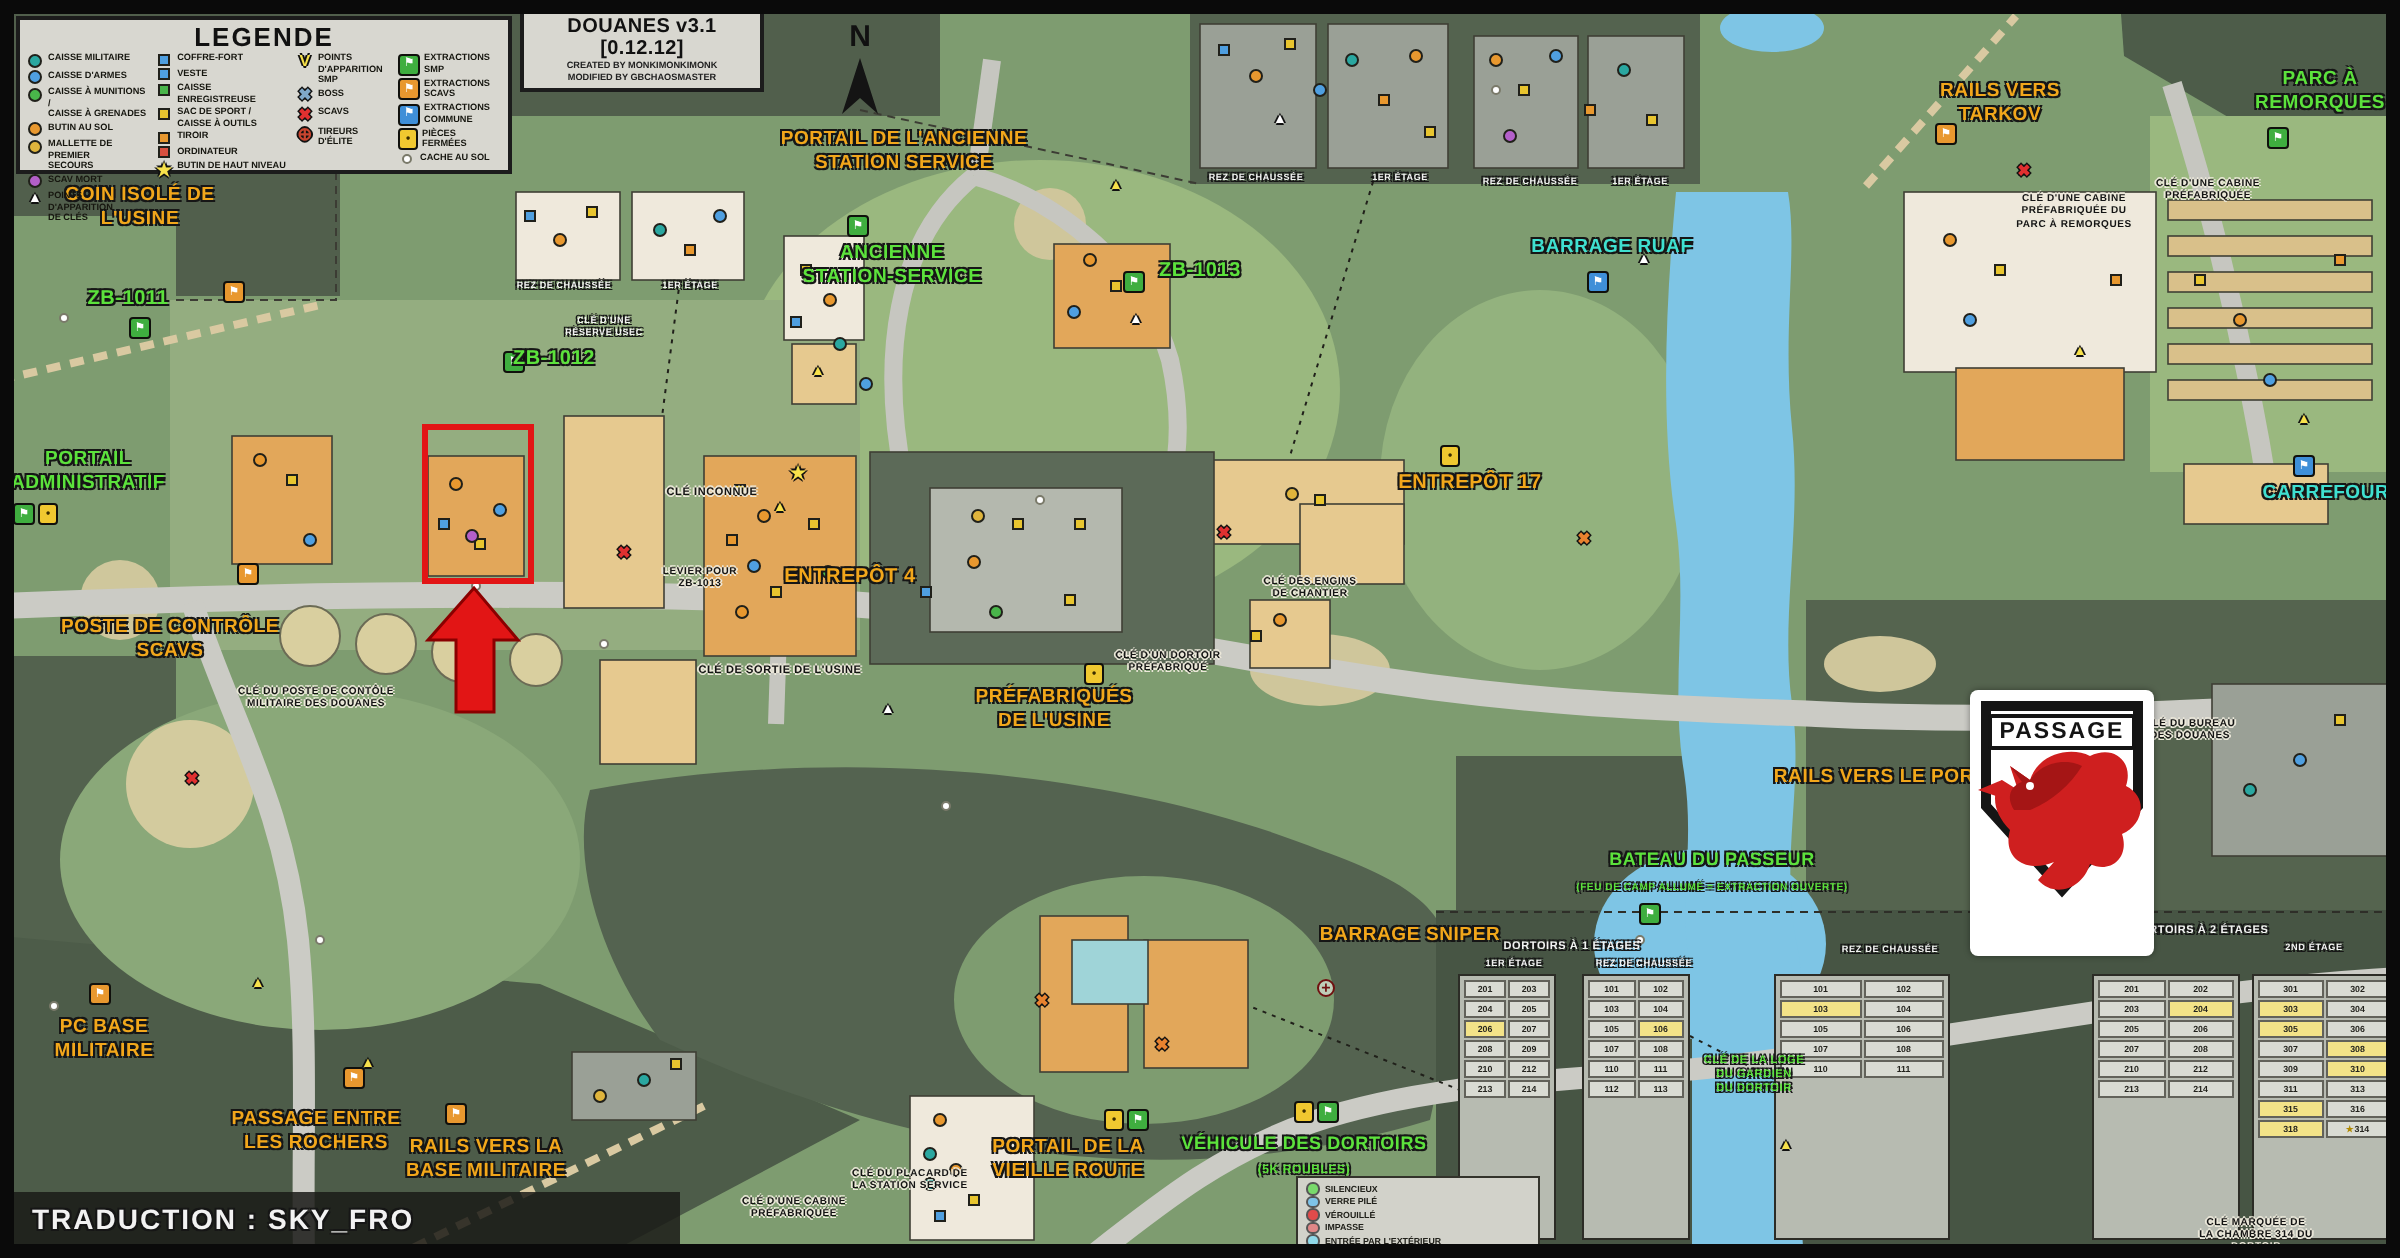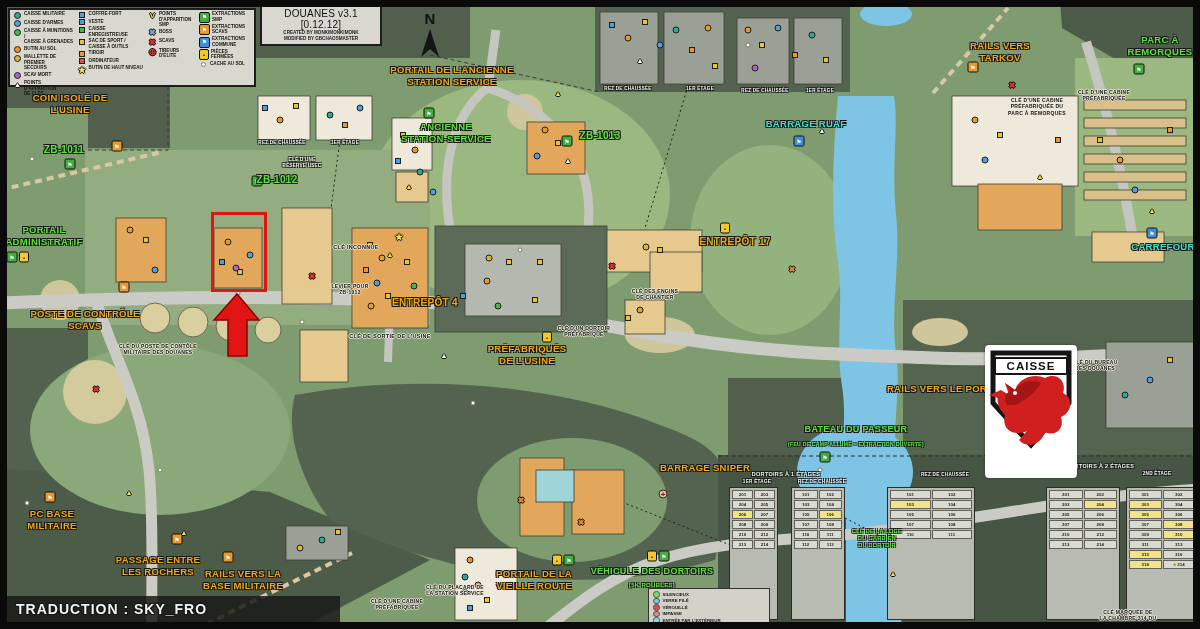--- a/index.html
+++ b/index.html
@@ -33,21 +33,21 @@
   #legend h1{margin:0;text-align:center;font-size:13px;letter-spacing:1px;color:#111;}
   #lcols{display:flex;gap:3px;}
   .lcol{display:flex;flex-direction:column;gap:1px;}
   .lcol:nth-child(1){width:64px;}.lcol:nth-child(2){width:70px;}.lcol:nth-child(3){width:50px;}.lcol:nth-child(4){width:54px;}
   .lrow{display:flex;align-items:flex-start;gap:2px;}
   .lrow .icw{flex:0 0 9px;display:flex;justify-content:center;margin-top:.5px;}
   .llab{font-size:4.6px;font-weight:bold;color:#16160f;line-height:1.2;white-space:pre-line;text-transform:uppercase;}
   
   #titlebox{position:absolute;left:260px;top:4px;width:122px;background:#d8d7d0;border:2px solid #1c1c1c;
             box-sizing:border-box;z-index:40;text-align:center;padding:2px 1px;}
-  #titlebox .t1{font-size:10px;font-weight:normal;color:#111;letter-spacing:.2px;}
+  #titlebox .t1{font-size:10px;font-weight:bold;color:#111;letter-spacing:.2px;}
   #titlebox .t2{font-size:4.6px;font-weight:bold;color:#222;line-height:1.3;}
   
   #compass{position:absolute;left:414px;top:10px;width:32px;height:52px;z-index:20;text-align:center;}
   #compass .n{font-size:15px;font-weight:bold;color:#111;}
   
   #redbox{position:absolute;left:211px;top:212px;width:56px;height:80px;border:3.5px solid #e21515;z-index:30;box-sizing:border-box;}
   #redarrow{position:absolute;left:205px;top:290px;z-index:30;}
   
   #minilegend{position:absolute;left:648px;top:588px;width:122px;height:37px;background:#d2d2ca;border:1px solid #33332b;
               z-index:25;box-sizing:border-box;padding:2px 4px;display:flex;flex-direction:column;justify-content:space-between;}
@@ -645,21 +645,21 @@
       <div class="mlabel sh" style="left: 446px; top: 133px; color: rgb(92, 226, 60); font-size: 9.5px;">ANCIENNE
 STATION-SERVICE</div>
       <div class="mlabel sh" style="left: 600px; top: 136px; color: rgb(92, 226, 60); font-size: 10px;">ZB-1013</div>
       <div class="mlabel sh" style="left: 282px; top: 143px; color: rgb(242, 242, 242); font-size: 4.5px;">REZ DE CHAUSSÉE</div>
       <div class="mlabel sh" style="left: 345px; top: 143px; color: rgb(242, 242, 242); font-size: 4.5px;">1ER ÉTAGE</div>
       <div class="mlabel sh" style="left: 302px; top: 163px; color: rgb(242, 242, 242); font-size: 4.5px;">CLÉ D'UNE
 RÉSERVE USEC</div>
       <div class="mlabel bk" style="left: 356px; top: 247px; color: rgb(20, 20, 20); font-size: 5.5px;">CLÉ INCONNUE</div>
       <div class="mlabel bk" style="left: 350px; top: 289px; color: rgb(20, 20, 20); font-size: 5px;">LEVIER POUR
 ZB-1013</div>
-      <div class="mlabel sh" style="left: 425px; top: 303px; color: rgb(242, 167, 27); font-size: 10px; text-align: center;">ENTREPÔT 4</div>
+      <div class="mlabel sh" style="left: 425px; top: 289px; color: rgb(242, 167, 27); font-size: 10px; text-align: center;">ENTREPÔT 4</div>
       <div class="mlabel bk" style="left: 390px; top: 336px; color: rgb(20, 20, 20); font-size: 5.5px;">CLÉ DE SORTIE DE L'USINE</div>
       <div class="mlabel sh" style="left: 527px; top: 355px; color: rgb(242, 167, 27); font-size: 9.5px;">PRÉFABRIQUÉS
 DE L'USINE</div>
       <div class="mlabel sh" style="left: 735px; top: 242px; color: rgb(242, 167, 27); font-size: 10px;">ENTREPÔT 17</div>
       <div class="mlabel bk" style="left: 655px; top: 294px; color: rgb(20, 20, 20); font-size: 5px;">CLÉ DES ENGINS
 DE CHANTIER</div>
       <div class="mlabel bk" style="left: 584px; top: 331px; color: rgb(20, 20, 20); font-size: 5px;">CLÉ D'UN DORTOIR
 PRÉFABRIQUÉ</div>
       <div class="mlabel sh" style="left: 806px; top: 124px; color: rgb(63, 224, 208); font-size: 9.5px;">BARRAGE RUAF</div>
       <div class="mlabel sh" style="left: 1000px; top: 52px; color: rgb(242, 167, 27); font-size: 9.5px;">RAILS VERS
@@ -710,20 +710,21 @@
       <div class="mlabel sh" style="left: 1060px; top: 474px; color: rgb(242, 242, 242); font-size: 4.6px;">1ER ÉTAGE</div>
       <div class="mlabel sh" style="left: 1157px; top: 474px; color: rgb(242, 242, 242); font-size: 4.6px;">2ND ÉTAGE</div>
     </div>
 
   <div id="redbox"></div>
   <svg id="redarrow" width="64" height="70">
     <polygon points="32,4 9,30 23,30 23,66 42,66 42,30 54,30" fill="#e21515" stroke="#8a0000" stroke-width="1.5"></polygon>
   </svg>
 
   <div id="legend">
+    <h1>LEGENDE</h1>
     <div id="lcols">
         <div class="lcol">
           <div class="lrow">
             <span class="icw">
               <span class="ic" style="background: rgb(42, 167, 160);"></span>
             </span>
             <span class="llab">CAISSE MILITAIRE</span>
           </div>
           <div class="lrow">
             <span class="icw">
@@ -910,16 +911,16 @@
     </div>
 
   <div id="logo">
     <svg width="92" height="133" style="position:absolute;left:0;top:0;">
       <polygon points="8,8 84,8 84,58 46,100 8,58" fill="none" stroke="#151515" stroke-width="5"></polygon>
       <path d="M20,70 C12,62 10,52 16,45 L24,50 L20,38 L30,45 C34,32 50,28 60,33 C72,27 82,36 78,48 C90,54 86,68 76,72 C80,84 70,92 60,87 C56,100 42,104 34,95 L42,86 C28,92 16,84 20,70 Z" fill="#cf1f1f"></path>
       <path d="M22,60 C18,54 20,48 26,46 L20,38 L30,45 C36,36 48,34 56,38 C50,48 40,56 30,60 Z" fill="#a51515"></path>
       <circle cx="30" cy="48" r="2" fill="#fff"></circle>
       <path d="M16,45 L4,50 L16,54 Z" fill="#cf1f1f"></path>
     </svg>
-    <div class="aluname">CAISSE</div>
+    <div class="aluname">PASSAGE</div>
   </div>
 
 </div>
 
 </body></html>

